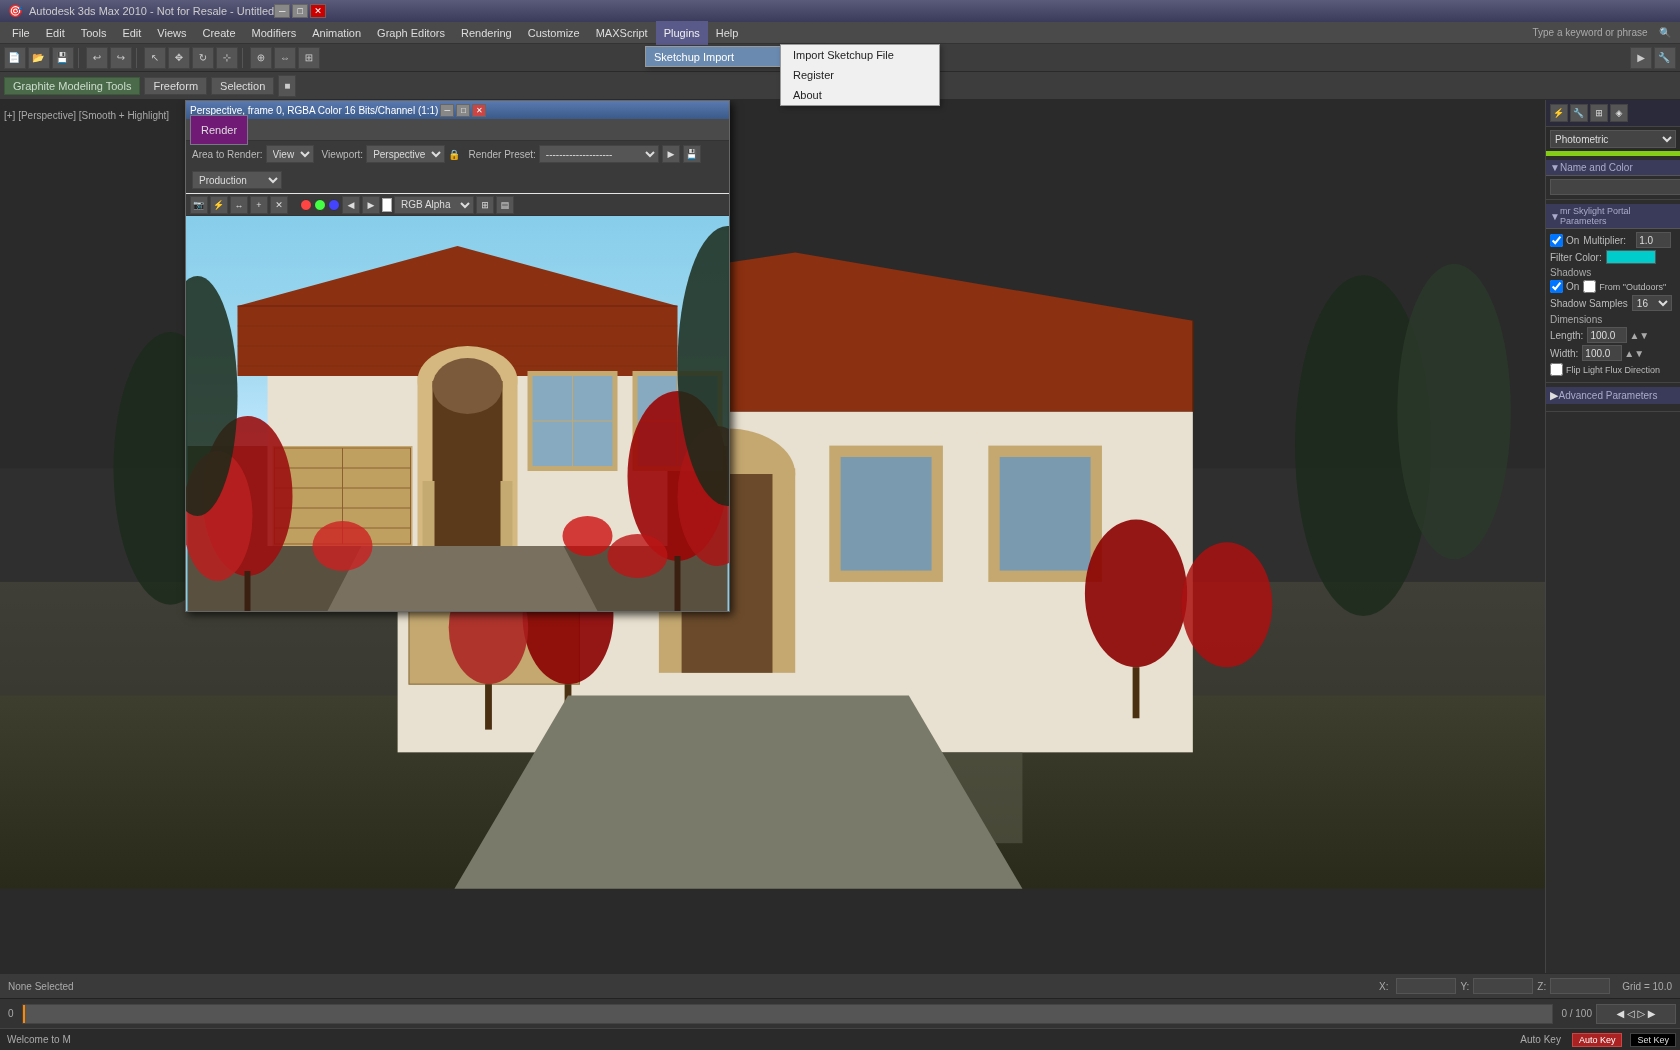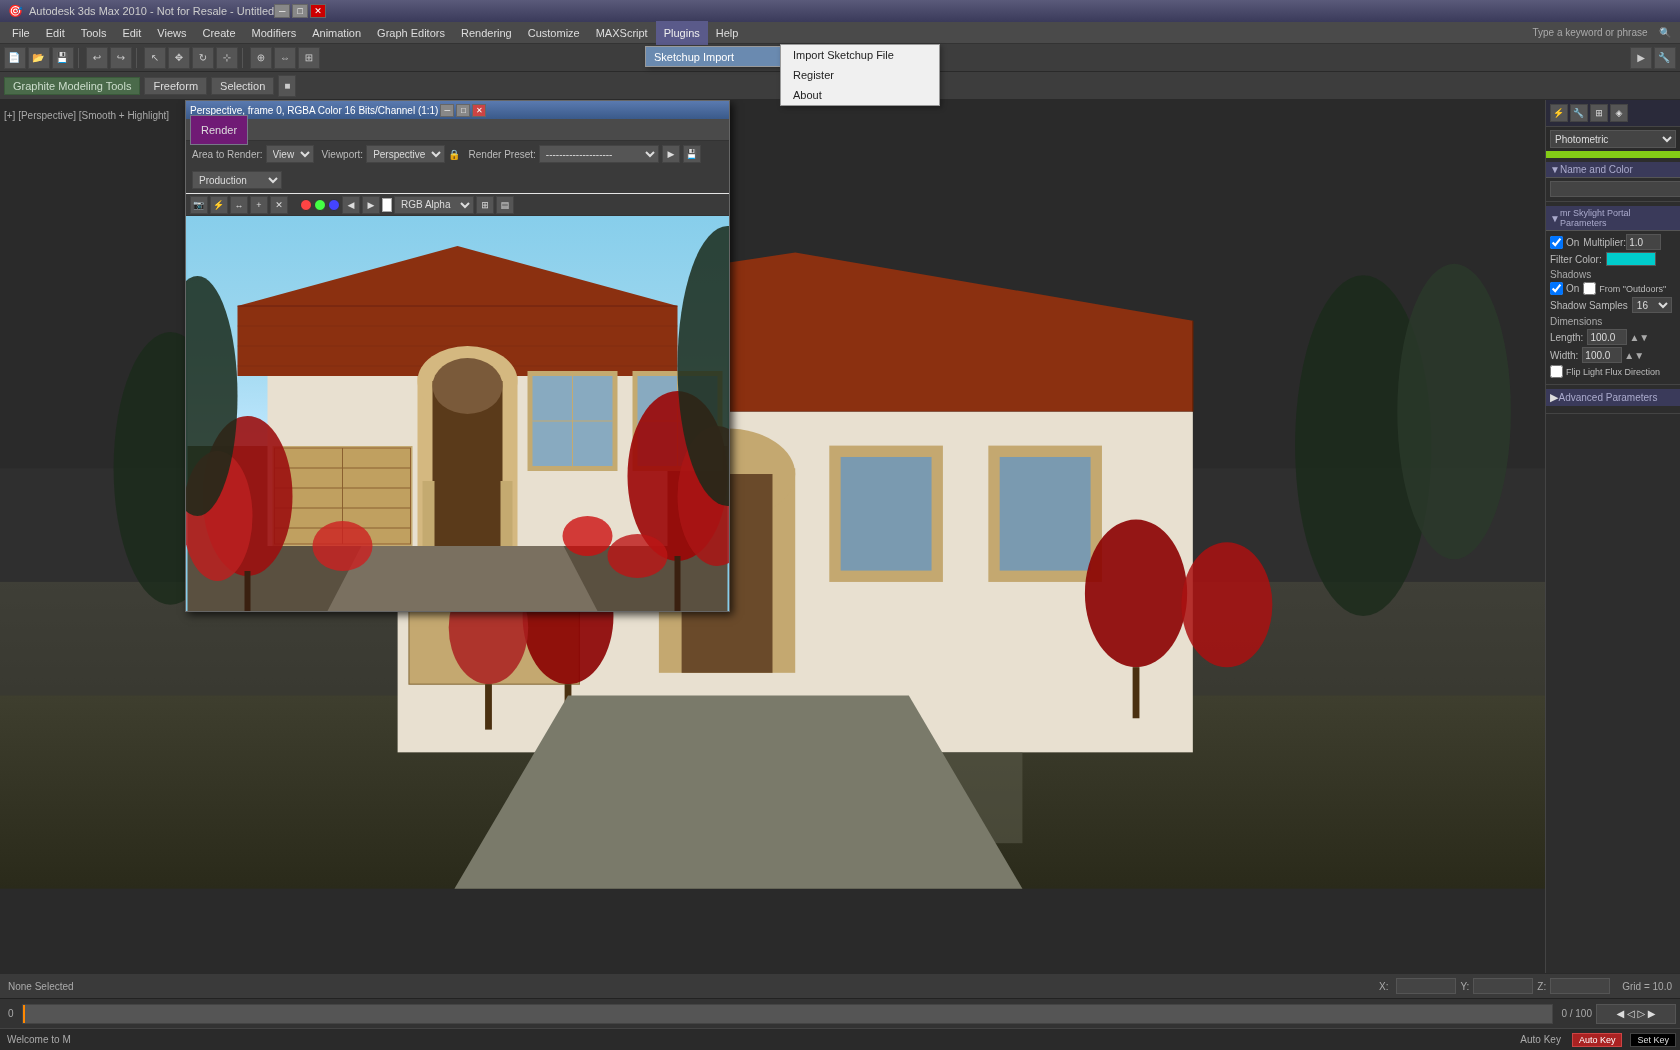--- a/index.html
+++ b/index.html
@@ -630,21 +630,21 @@
 
   <div id="right-panel">
 
     <div style="display:flex; flex-wrap:wrap; gap:2px; padding:4px; background:#2a2a3a; border-bottom:1px solid #444;">
       <div style="width:18px;height:18px;background:#555;border:1px solid #444;display:flex;align-items:center;justify-content:center;font-size:9px;color:#ddd;cursor:pointer;">⚡</div>
       <div style="width:18px;height:18px;background:#555;border:1px solid #444;display:flex;align-items:center;justify-content:center;font-size:9px;color:#ddd;cursor:pointer;">🔧</div>
       <div style="width:18px;height:18px;background:#555;border:1px solid #444;display:flex;align-items:center;justify-content:center;font-size:9px;color:#ddd;cursor:pointer;">⊞</div>
       <div style="width:18px;height:18px;background:#555;border:1px solid #444;display:flex;align-items:center;justify-content:center;font-size:9px;color:#ddd;cursor:pointer;">◈</div>
     </div>
 
-    <div style="padding:3px 4px; background:#2a2a2a; border-bottom:7px solid #84cc16;">
+    <div style="padding:3px 4px; background:#2a2a2a; border-bottom:5px solid #84cc16;">
       <select style="width:100%;height:18px;background:#444;border:1px solid #555;color:#ddd;font-size:10px;">
         <option>Photometric</option>
       </select>
     </div>
 
 
     <div class="rpanel-section">
       <div class="section-header">
         <span>▼</span>
         <span>Name and Color</span>
@@ -657,21 +657,21 @@
 
     <div class="rpanel-section">
       <div class="section-header">
         <span>▼ </span>
         <span style="font-size:9px;">mr Skylight Portal Parameters</span>
       </div>
       <div class="rpanel-row">
         <input type="checkbox" checked="" class="rpanel-checkbox" style="">
         <span>On</span>
         <span style="margin-left:4px;">Multiplier:</span>
-        <input type="text" class="rpanel-input" style="width: 35px; margin-left: 0;" value="1.0">
+        <input type="text" class="rpanel-input" style="width: 35px; margin-left: 10px;" value="1.0">
       </div>
       <div class="rpanel-row">
         <span>Filter Color:</span>
         <div style="width:50px;height:14px;background:#00cccc;border:1px solid #555;margin-left:4px;"></div>
       </div>
       <div style="font-size:10px;color:#aaa;margin:3px 0 2px;">Shadows</div>
       <div class="rpanel-row">
         <input type="checkbox" checked="" class="rpanel-checkbox" style="">
         <span>On</span>
         <input type="checkbox" class="rpanel-checkbox" style="margin-left: 4px;">

